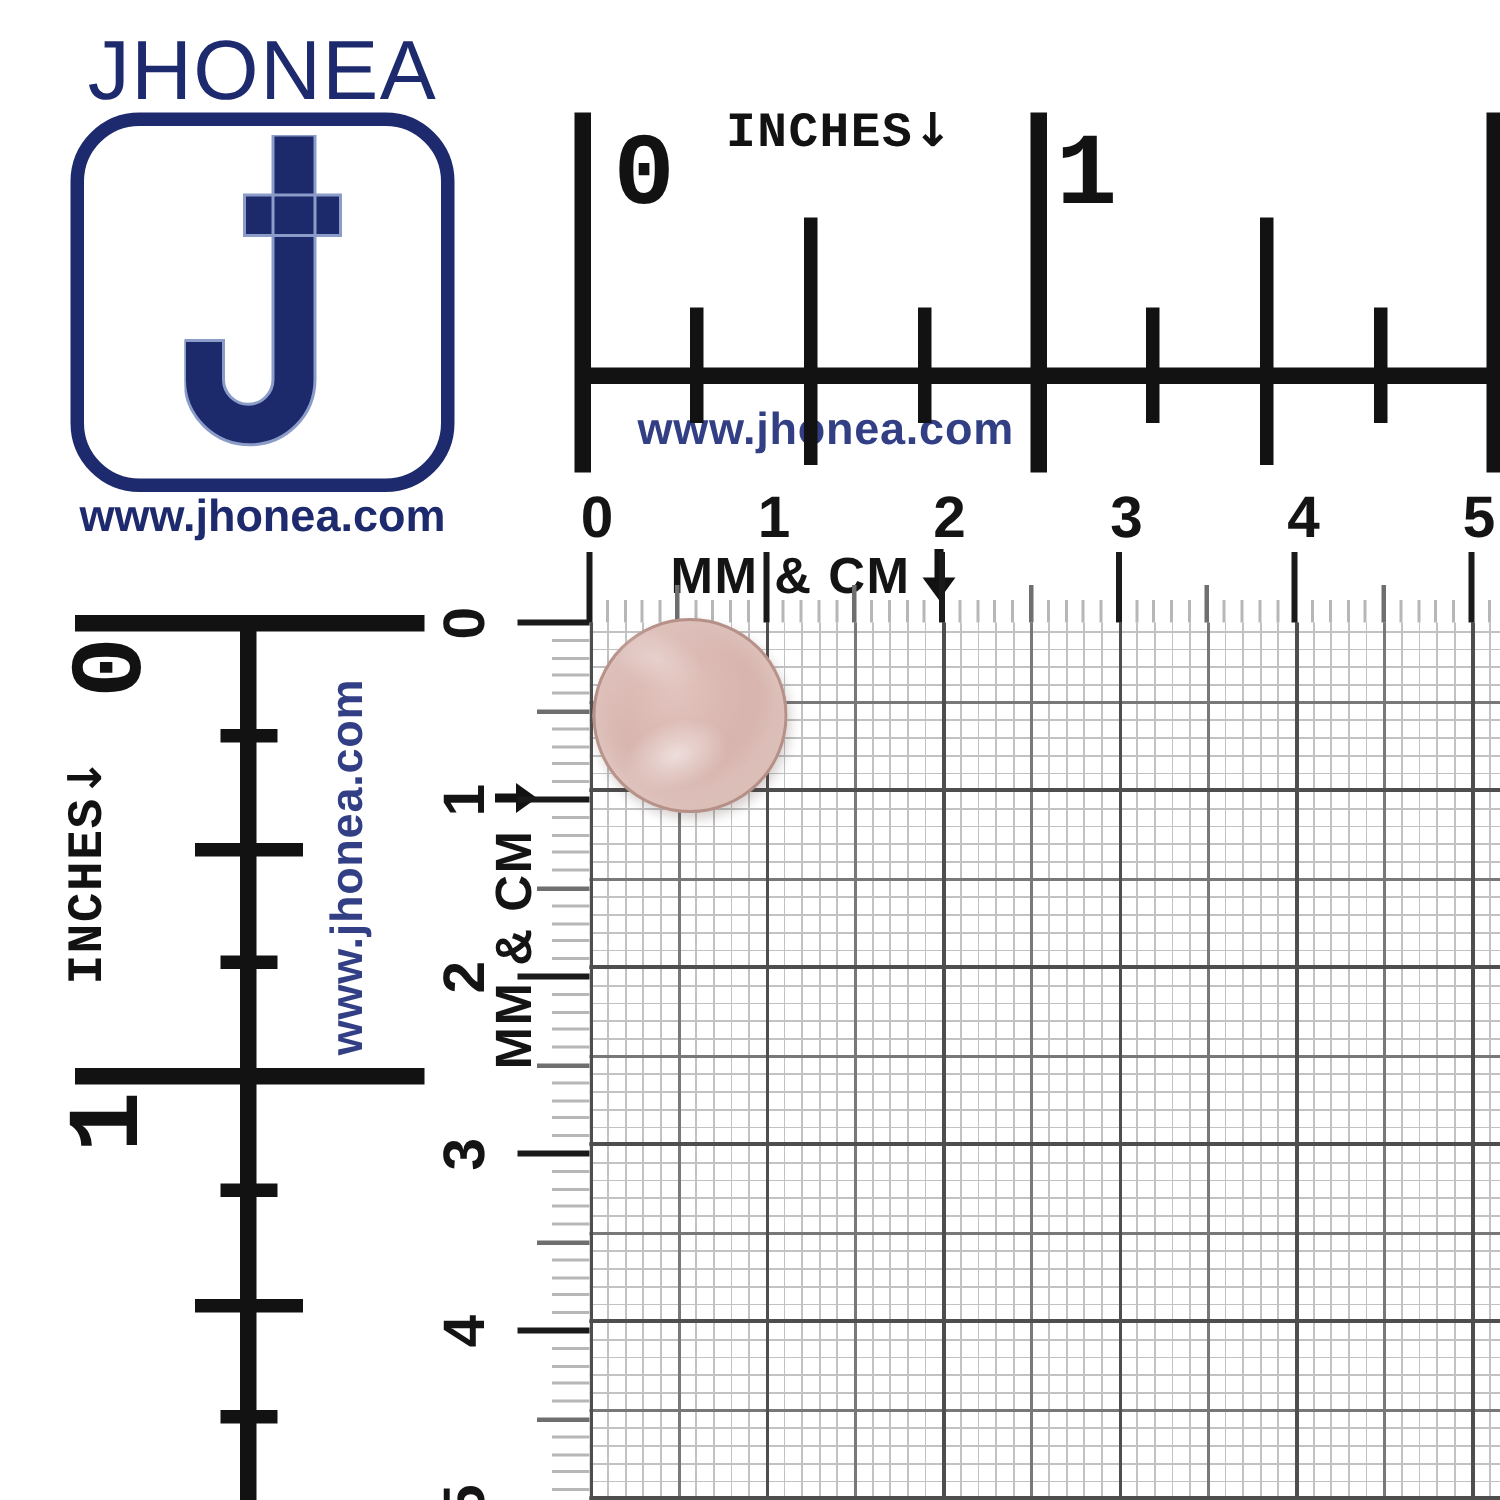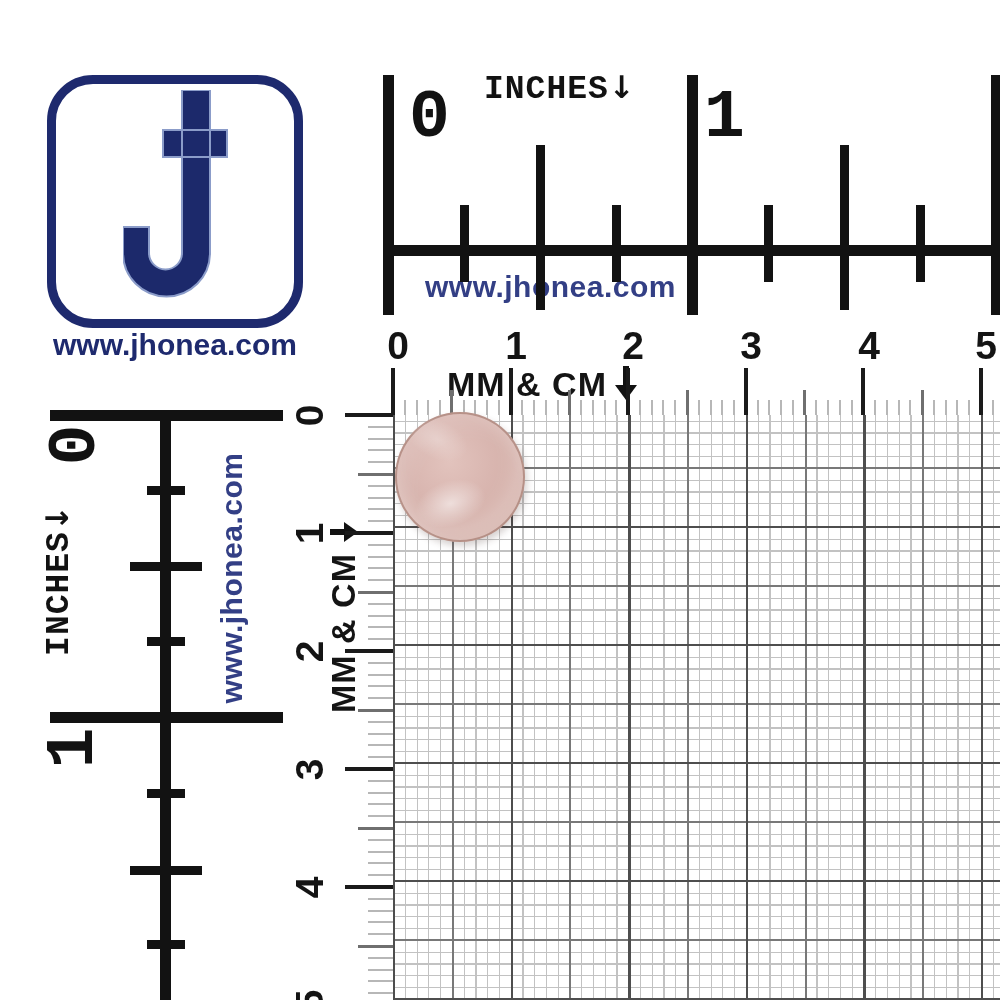--- a/index.html
+++ b/index.html
@@ -61,20 +61,21 @@
   .button-disc::after{content:"";position:absolute;left:8%;top:6%;width:50%;height:30%;border-radius:50%;
     background:radial-gradient(ellipse at center, rgba(255,255,255,.28) 0%, rgba(255,255,255,0) 70%);
     transform:rotate(24deg);}
   .z3{z-index:3;}
 </style>
 </head>
 <body>
 
 <div id="page">
 
+  <div class="brand-name navy">JHONEA</div>
   <div class="logo-box"></div>
   <svg style="position:absolute;left:123px;top:90px;z-index:3;" width="107" height="220" viewBox="0 0 107 220">
     <path d="M59 0 H87 V163 A43.5 43.5 0 0 1 0 163 V137 H26 V163 A16.5 16.5 0 0 0 59 163 Z M40 40 H104 V67 H40 Z" fill="#1c296b" stroke="#8b9cc9" stroke-width="2"></path>
   </svg>
   <div class="brand-url navy">www.jhonea.com</div>
 
   <div class="line z3" style="left:385px;top:245px;width:615px;height:11px;"></div>
   <div class="inum mono" style="left:409px;top:84px;">0</div>
   <div class="inum mono" style="left:704px;top:84px;">1</div>
   <div class="inches-label mono" style="left:484px;top:72px;"><span>INCHES</span><span class="thin-arrow">↓</span></div>

